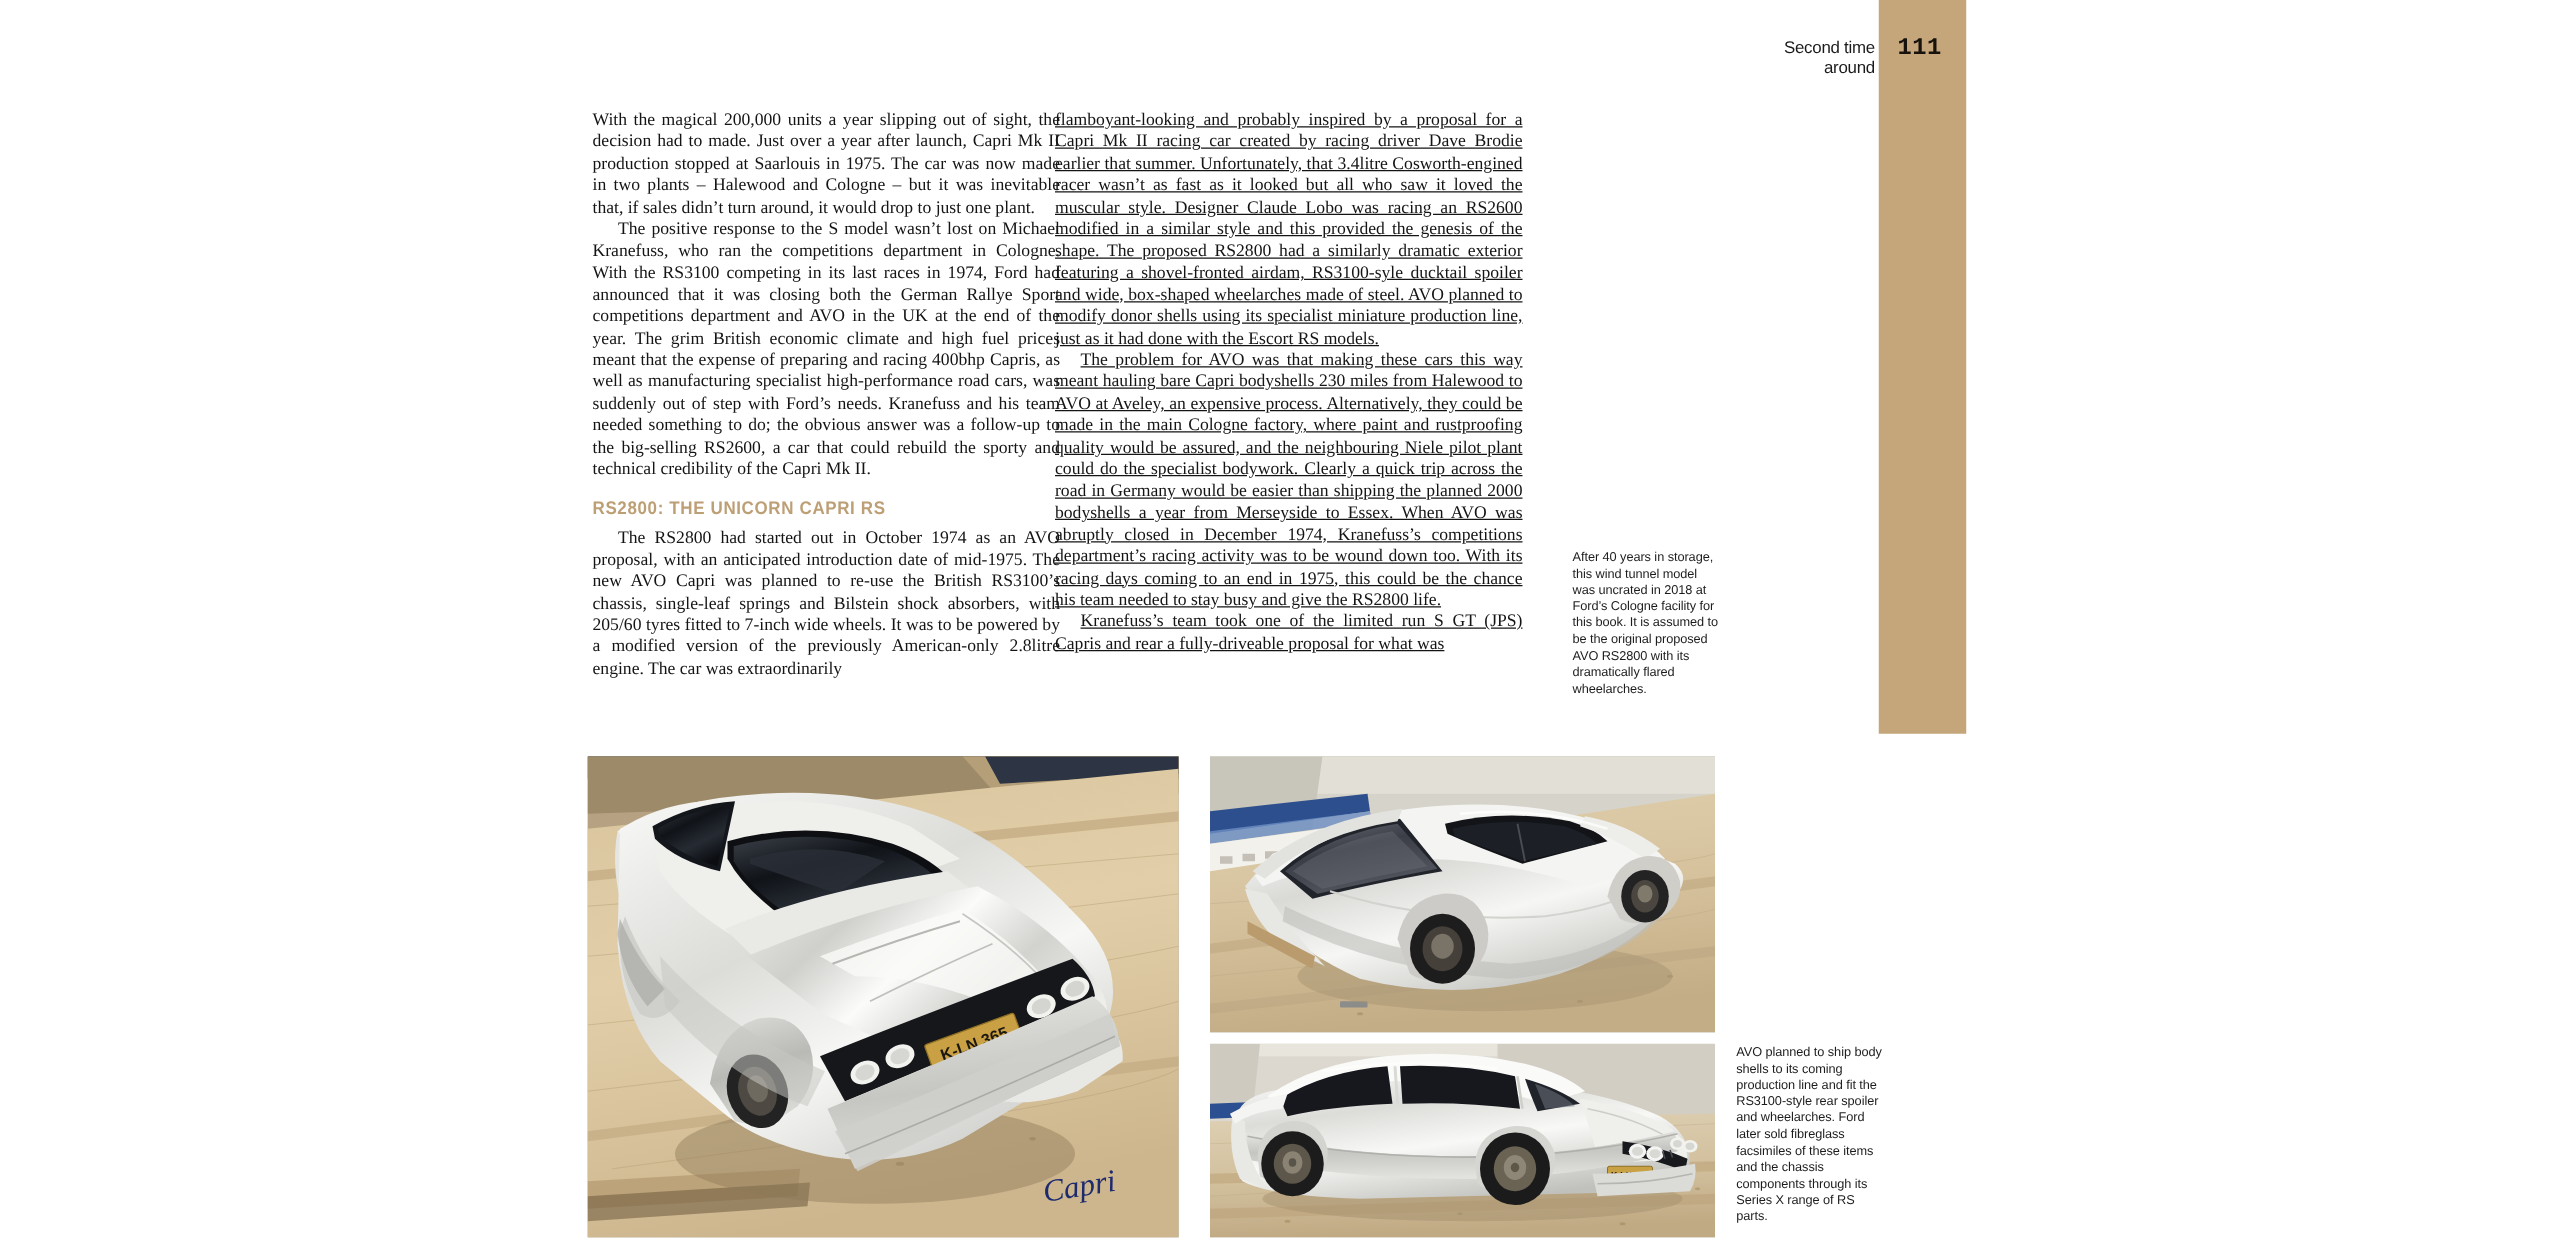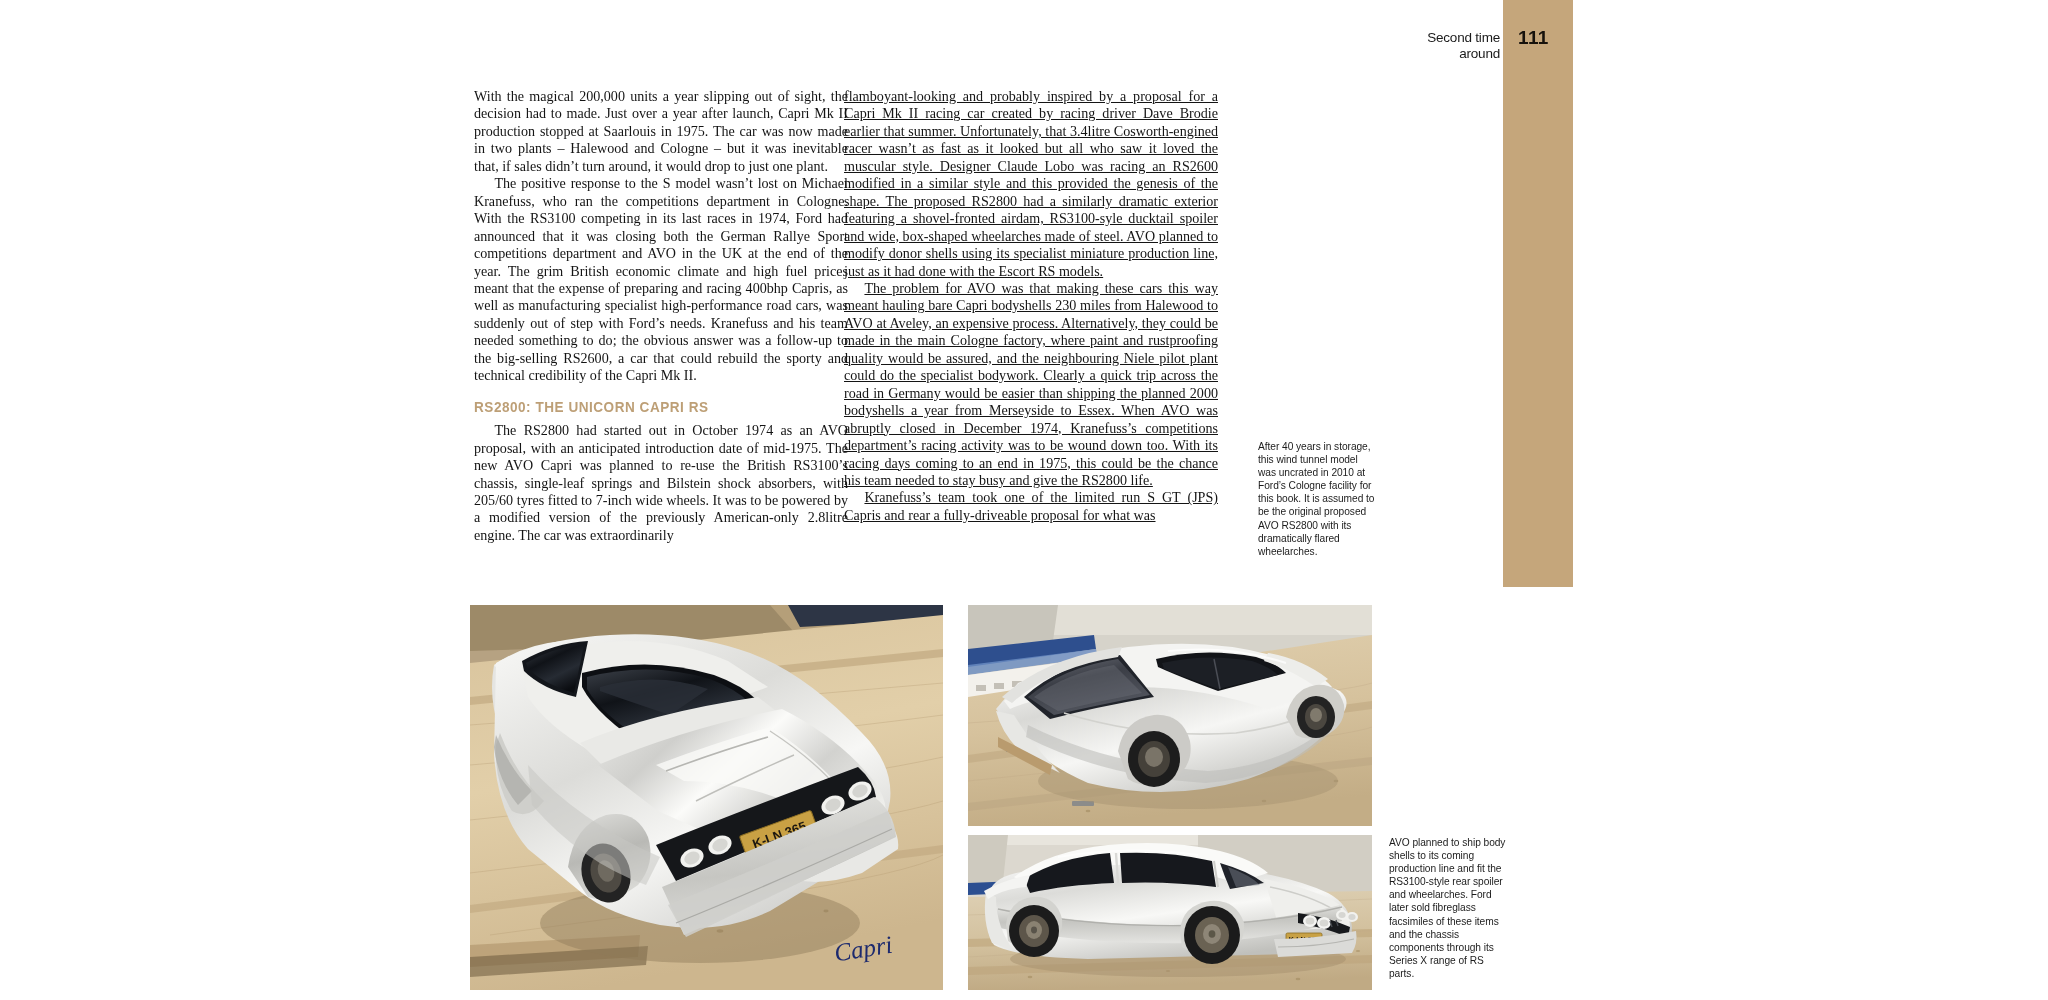--- a/index.html
+++ b/index.html
@@ -36,21 +36,21 @@
     left: 1503px;
     top: 0px;
     width: 70px;
     height: 587px;
     background: #c5a67b;
   }
   #page-number {
     position: absolute;
     left: 1518px;
     top: 27px;
-    font-family: Liberation Sans, sans-serif;
+    font-family: Liberation Mono, monospace;
     font-weight: bold;
     font-size: 19px;
     letter-spacing: 0.4px;
     color: #17120c;
   }
 
   
   .column {
     position: absolute;
     top: 88px;
@@ -484,15 +484,15 @@
              Q228 122 214 112 Z" fill="#d5d5d1"></path>
     <ellipse cx="244" cy="100" rx="28" ry="29" fill="#1b1b1b"></ellipse>
     <ellipse cx="244" cy="100" rx="17" ry="18" fill="#6a6253"></ellipse>
     <ellipse cx="244" cy="99" rx="9" ry="10" fill="#8e8677"></ellipse>
     <ellipse cx="244" cy="99" rx="3.4" ry="3.8" fill="#5c5748"></ellipse>
 
     <path d="M90 22 Q160 10 230 20" stroke="#ffffff" stroke-width="2" fill="none" opacity="0.6"></path>
   </svg>
 </div>
 
-<div class="caption" id="caption-wind-tunnel">After 40 years in storage, this wind tunnel model was uncrated in 2010 at Ford’s Cologne facility for this book. It is assumed to be the original proposed AVO RS2800 with its dramatically flared wheelarches.</div>
+<div class="caption" id="caption-wind-tunnel">After 40 years in storage, this wind tunnel model was uncrated in 2018 at Ford’s Cologne facility for this book. It is assumed to be the original proposed AVO RS2800 with its dramatically flared wheelarches.</div>
 
 <div class="caption" id="caption-avo-ship">AVO planned to ship body shells to its coming production line and fit the RS3100-style rear spoiler and wheelarches. Ford later sold fibreglass facsimiles of these items and the chassis components through its Series X range of RS parts.</div>
 
 </body></html>

